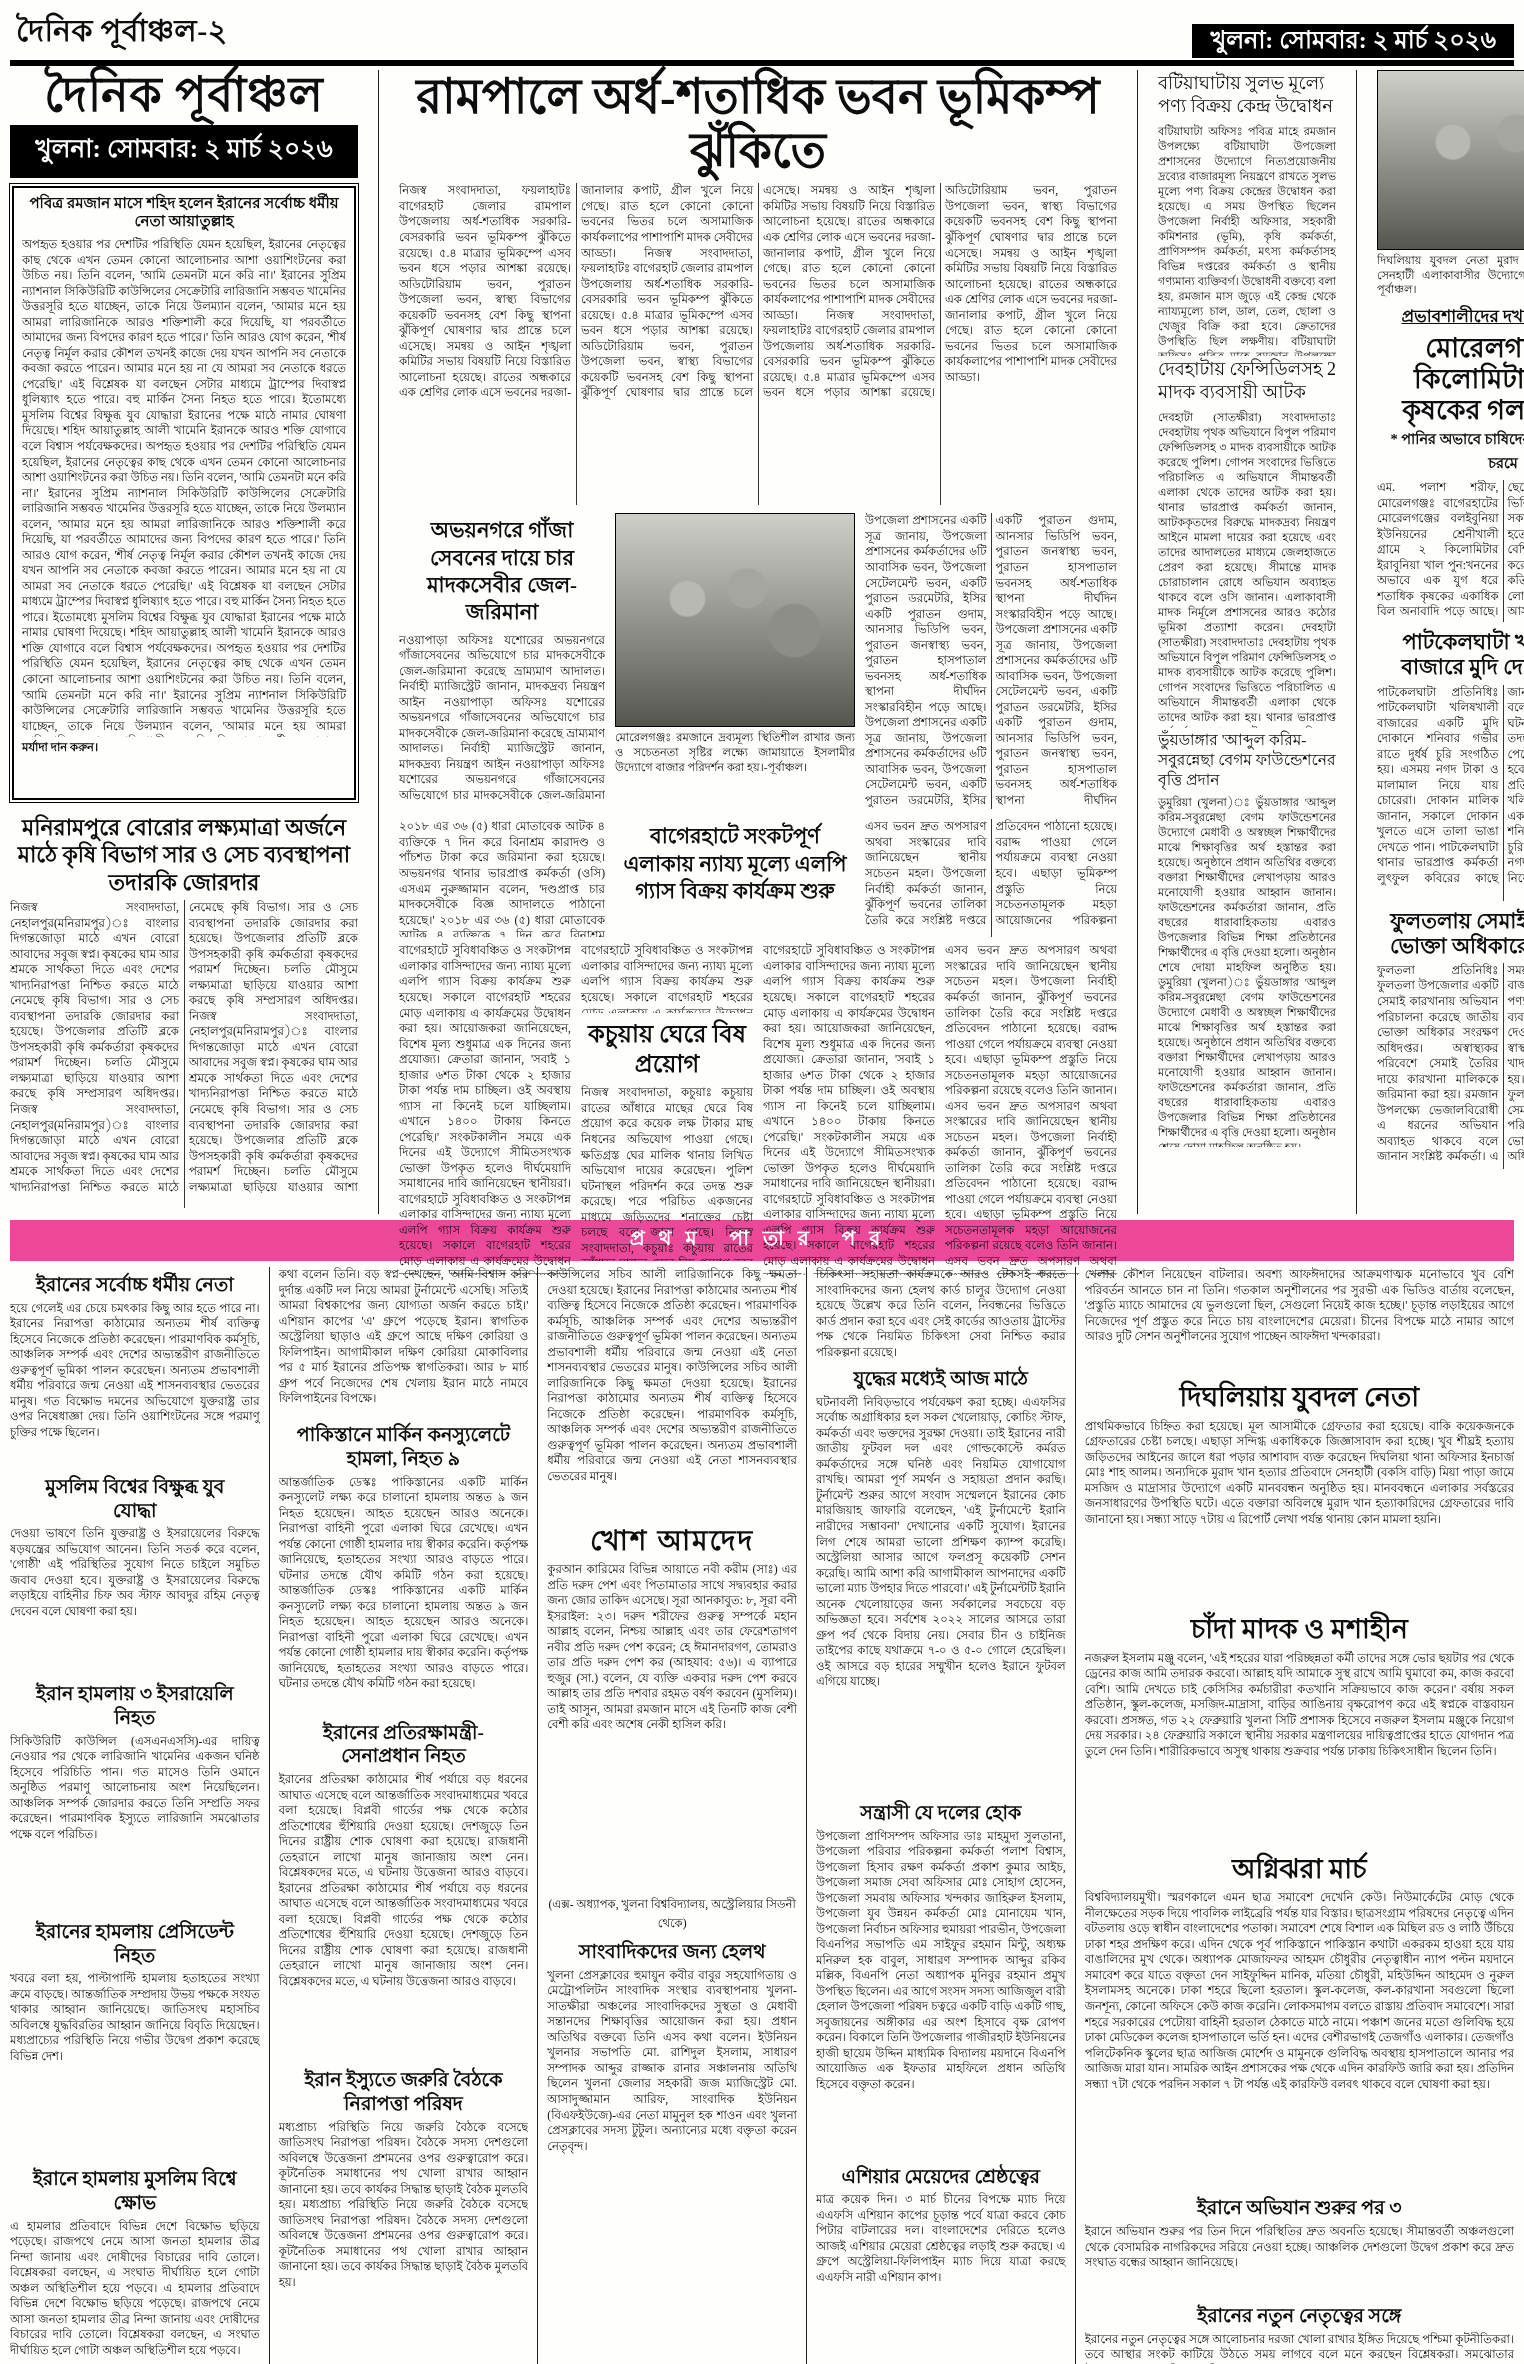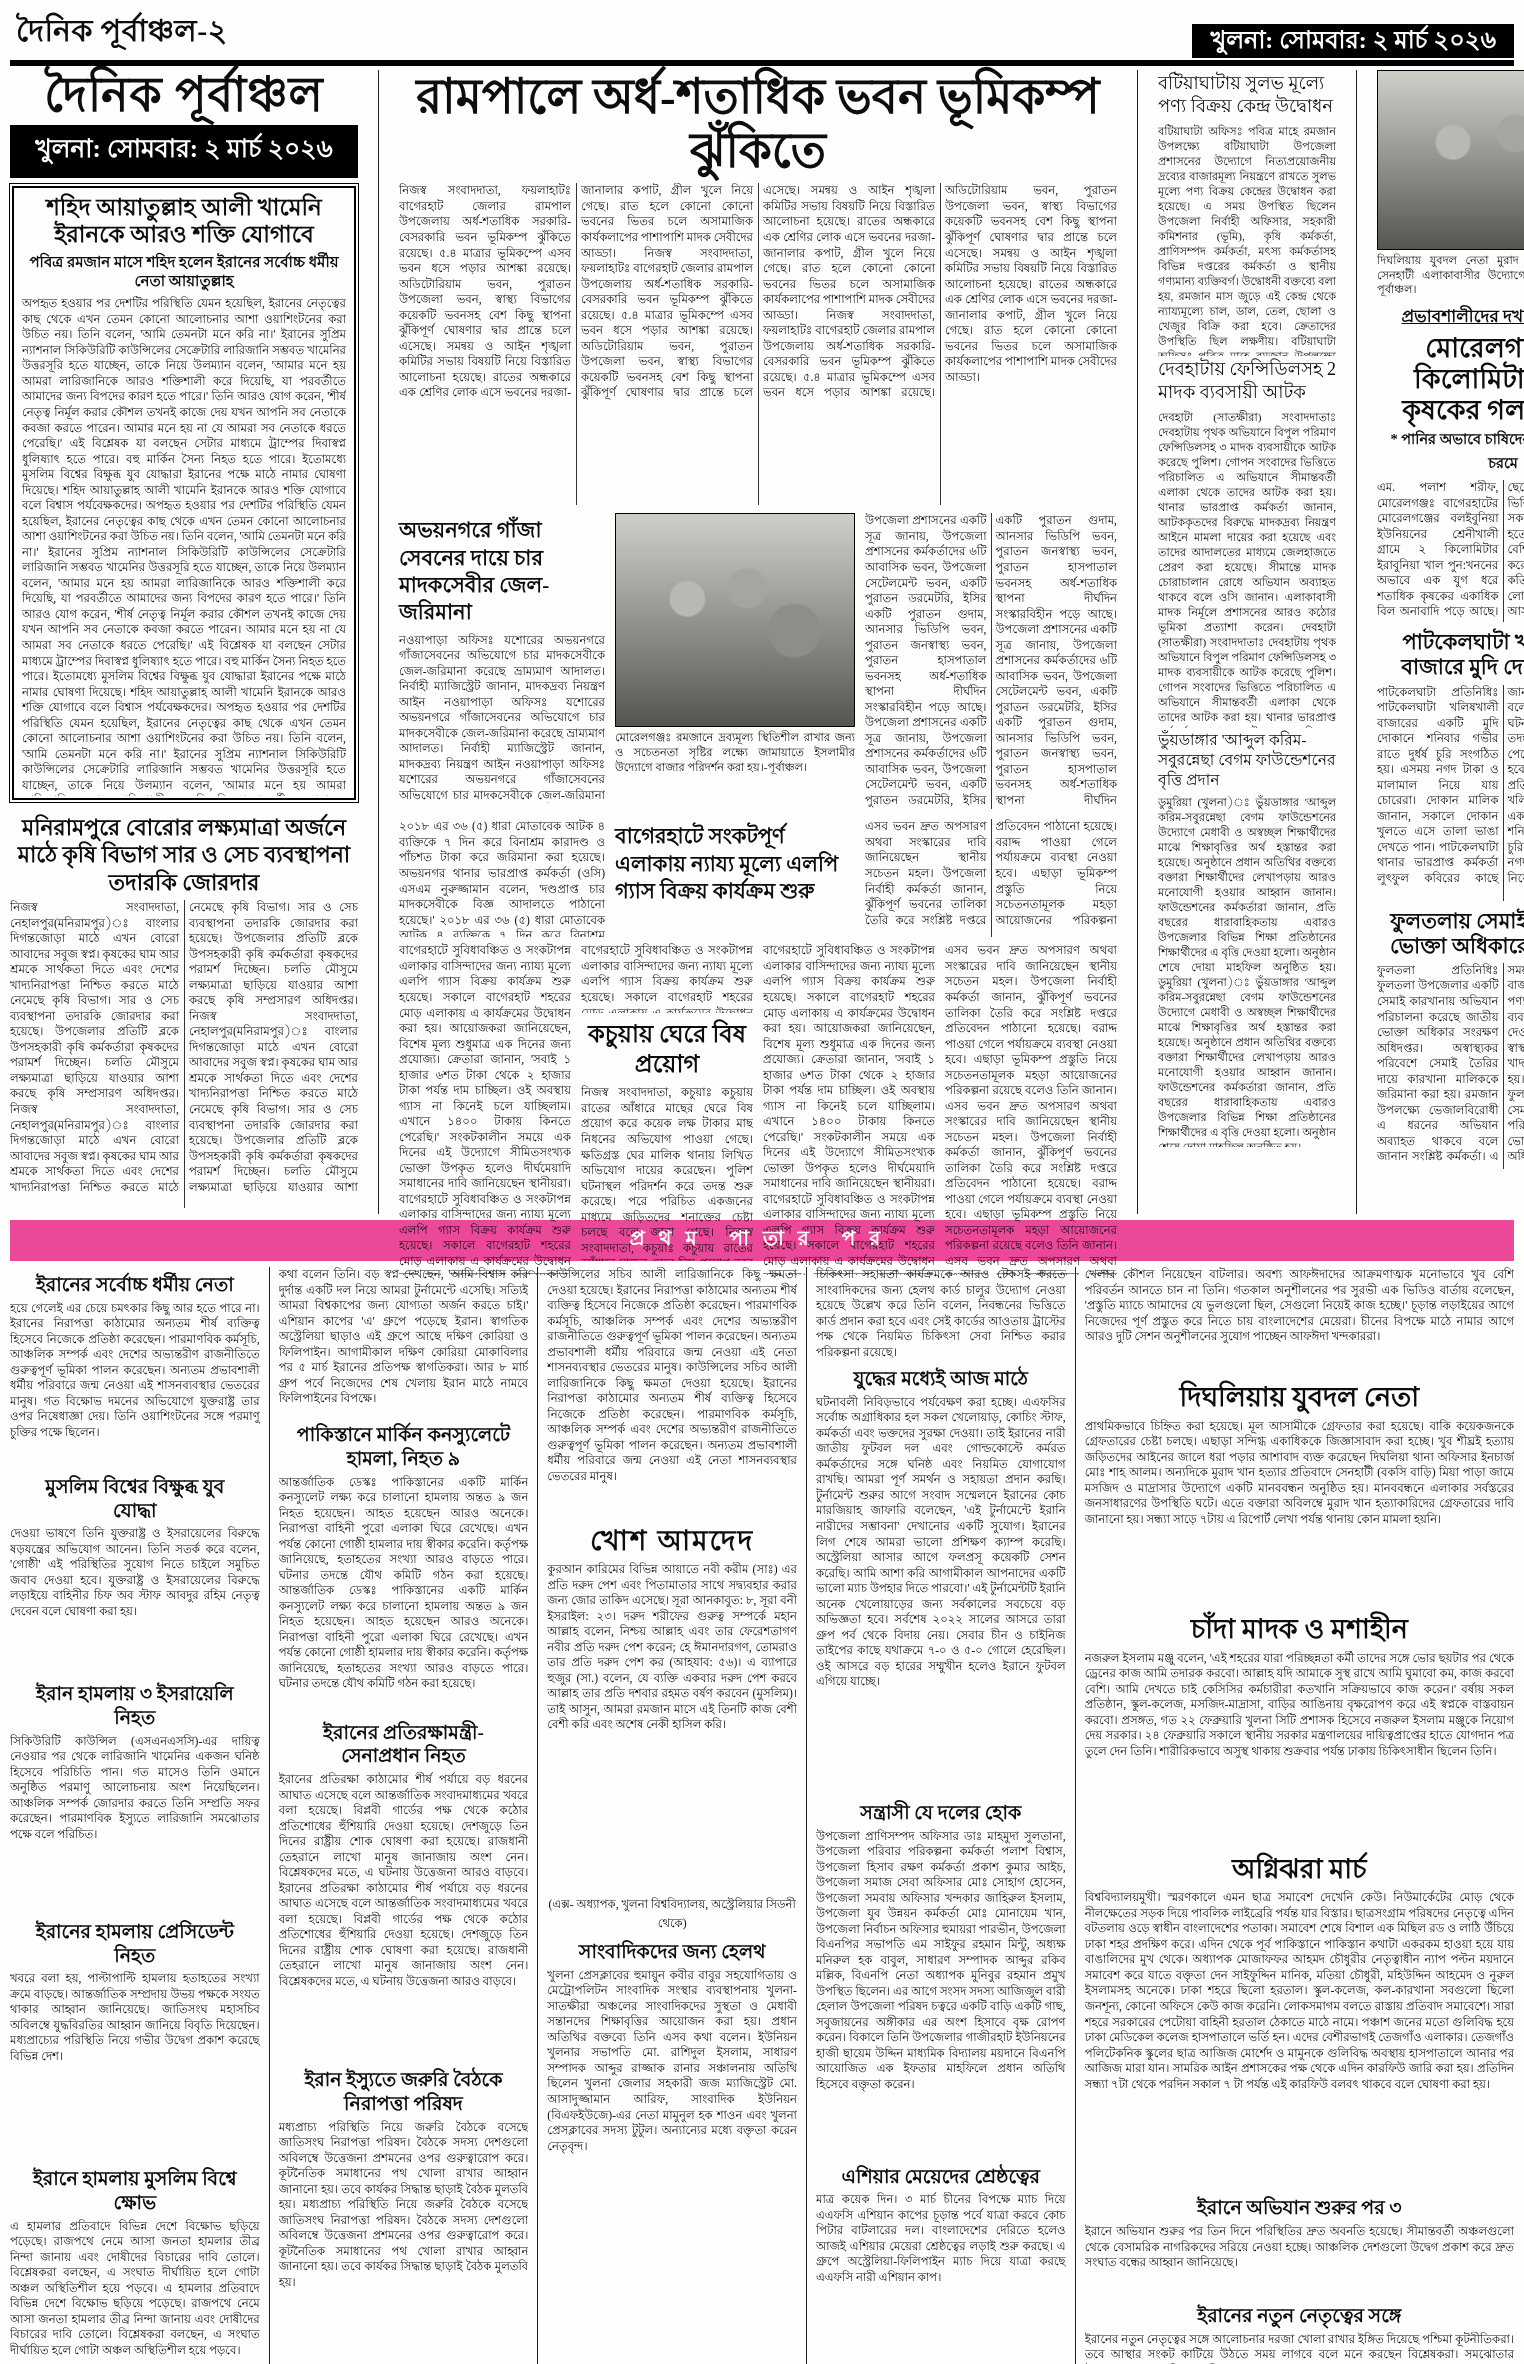--- a/index.html
+++ b/index.html
@@ -34,21 +34,21 @@
   .mon-head{font-size:22px;font-weight:900;text-align:center;line-height:1.25;margin:8px 0 4px;}
   .mon-body{columns:2;column-gap:10px;column-rule:1px solid #333;height:308px;}
   
   .mainhead{font-size:47px;font-weight:900;text-align:center;line-height:1.1;
     margin:2px 0 8px;transform:scaleY(1.04);}
   .c-row1{columns:4;column-gap:10px;column-rule:1px solid #333;height:322px;overflow:hidden;}
   .c-row2{display:flex;gap:10px;height:300px;margin-top:8px;}
   .c-row2 .slot1{width:206px;flex:none;}
   .c-row2 .slot2{width:240px;flex:none;}
   .c-row2 .slot3{flex:1;}
-  .subhead-box{font-size:21px;font-weight:900;text-align:left;line-height:1.3;margin:4px 0 6px;}
+  .subhead-box{font-size:21px;font-weight:900;text-align:center;line-height:1.3;margin:4px 0 6px;}
   .photo{background:
      radial-gradient(circle at 30% 40%, #b9b9b4 0 8%, transparent 9%),
      radial-gradient(circle at 55% 35%, #a6a6a0 0 10%, transparent 11%),
      radial-gradient(circle at 75% 55%, #8e8e88 0 12%, transparent 13%),
      linear-gradient(180deg,#cfcfc9 0%,#9a9a94 45%,#6f6f6a 80%,#55554f 100%);
     border:1px solid #000;}
   .caption{font-size:11.3px;line-height:1.3;text-align:justify;margin-top:3px;}
   .twocol{columns:2;column-gap:9px;column-rule:1px solid #333;overflow:hidden;}
   .c-row3{display:flex;gap:10px;height:118px;margin-top:6px;}
   .c-row4{display:flex;gap:10px;height:332px;margin-top:6px;}
@@ -86,21 +86,20 @@
       <div class="datebadge">খুলনা: সোমবার: ২ মার্চ ২০২৬</div>
     </div>
     <div class="hdr-rule"></div>
 
     <div class="topzone">
 
       <div class="leftcol">
         <div class="masthead">দৈনিক পূর্বাঞ্চল</div>
         <div class="datebar">খুলনা: সোমবার: ২ মার্চ ২০২৬</div>
         <div class="dbox">
-          <h2>শহিদ আয়াতুল্লাহ আলী খামেনি ইরানকে আরও শক্তি যোগাবে</h2>
           <h3>পবিত্র রমজান মাসে শহিদ হলেন ইরানের সর্বোচ্চ ধর্মীয় নেতা আয়াতুল্লাহ</h3>
           <div class="body" style="height:500px">অপহৃত হওয়ার পর দেশটির পরিস্থিতি যেমন হয়েছিল, ইরানের নেতৃত্বের কাছ থেকে এখন তেমন কোনো আলোচনার আশা ওয়াশিংটনের করা উচিত নয়। তিনি বলেন, 'আমি তেমনটা মনে করি না।' ইরানের সুপ্রিম ন্যাশনাল সিকিউরিটি কাউন্সিলের সেক্রেটারি লারিজানি সম্ভবত খামেনির উত্তরসূরি হতে যাচ্ছেন, তাকে নিয়ে উলম্যান বলেন, 'আমার মনে হয় আমরা লারিজানিকে আরও শক্তিশালী করে দিয়েছি, যা পরবর্তীতে আমাদের জন্য বিপদের কারণ হতে পারে।' তিনি আরও যোগ করেন, 'শীর্ষ নেতৃত্ব নির্মূল করার কৌশল তখনই কাজে দেয় যখন আপনি সব নেতাকে কবজা করতে পারেন। আমার মনে হয় না যে আমরা সব নেতাকে ধরতে পেরেছি।' এই বিশ্লেষক যা বলছেন সেটার মাধ্যমে ট্রাম্পের দিবাস্বপ্ন ধুলিষ্যাৎ হতে পারে। বহু মার্কিন সৈন্য নিহত হতে পারে। ইতোমধ্যে মুসলিম বিশ্বের বিক্ষুব্ধ যুব যোদ্ধারা ইরানের পক্ষে মাঠে নামার ঘোষণা দিয়েছে। শহিদ আয়াতুল্লাহ আলী খামেনি ইরানকে আরও শক্তি যোগাবে বলে বিশ্বাস পর্যবেক্ষকদের। অপহৃত হওয়ার পর দেশটির পরিস্থিতি যেমন হয়েছিল, ইরানের নেতৃত্বের কাছ থেকে এখন তেমন কোনো আলোচনার আশা ওয়াশিংটনের করা উচিত নয়। তিনি বলেন, 'আমি তেমনটা মনে করি না।' ইরানের সুপ্রিম ন্যাশনাল সিকিউরিটি কাউন্সিলের সেক্রেটারি লারিজানি সম্ভবত খামেনির উত্তরসূরি হতে যাচ্ছেন, তাকে নিয়ে উলম্যান বলেন, 'আমার মনে হয় আমরা লারিজানিকে আরও শক্তিশালী করে দিয়েছি, যা পরবর্তীতে আমাদের জন্য বিপদের কারণ হতে পারে।' তিনি আরও যোগ করেন, 'শীর্ষ নেতৃত্ব নির্মূল করার কৌশল তখনই কাজে দেয় যখন আপনি সব নেতাকে কবজা করতে পারেন। আমার মনে হয় না যে আমরা সব নেতাকে ধরতে পেরেছি।' এই বিশ্লেষক যা বলছেন সেটার মাধ্যমে ট্রাম্পের দিবাস্বপ্ন ধুলিষ্যাৎ হতে পারে। বহু মার্কিন সৈন্য নিহত হতে পারে। ইতোমধ্যে মুসলিম বিশ্বের বিক্ষুব্ধ যুব যোদ্ধারা ইরানের পক্ষে মাঠে নামার ঘোষণা দিয়েছে। শহিদ আয়াতুল্লাহ আলী খামেনি ইরানকে আরও শক্তি যোগাবে বলে বিশ্বাস পর্যবেক্ষকদের। অপহৃত হওয়ার পর দেশটির পরিস্থিতি যেমন হয়েছিল, ইরানের নেতৃত্বের কাছ থেকে এখন তেমন কোনো আলোচনার আশা ওয়াশিংটনের করা উচিত নয়। তিনি বলেন, 'আমি তেমনটা মনে করি না।' ইরানের সুপ্রিম ন্যাশনাল সিকিউরিটি কাউন্সিলের সেক্রেটারি লারিজানি সম্ভবত খামেনির উত্তরসূরি হতে যাচ্ছেন, তাকে নিয়ে উলম্যান বলেন, 'আমার মনে হয় আমরা লারিজানিকে আরও শক্তিশালী করে দিয়েছি, যা পরবর্তীতে আমাদের জন্য বিপদের কারণ হতে পারে।' তিনি আরও যোগ করেন, 'শীর্ষ নেতৃত্ব নির্মূল করার কৌশল তখনই কাজে দেয় যখন আপনি সব নেতাকে কবজা করতে পারেন। আমার মনে হয় না যে আমরা সব নেতাকে ধরতে পেরেছি।' এই বিশ্লেষক যা বলছেন সেটার মাধ্যমে ট্রাম্পের দিবাস্বপ্ন ধুলিষ্যাৎ হতে পারে। বহু মার্কিন সৈন্য নিহত হতে পারে। ইতোমধ্যে মুসলিম বিশ্বের বিক্ষুব্ধ যুব যোদ্ধারা ইরানের পক্ষে মাঠে নামার ঘোষণা দিয়েছে। শহিদ আয়াতুল্লাহ আলী খামেনি ইরানকে আরও শক্তি যোগাবে বলে বিশ্বাস পর্যবেক্ষকদের।</div>
           <div class="closing">মর্যাদা দান করুন।</div>
         </div>
         <div class="mon-head">মনিরামপুরে বোরোর লক্ষ্যমাত্রা অর্জনে মাঠে কৃষি বিভাগ সার ও সেচ ব্যবস্থাপনা তদারকি জোরদার</div>
         <div class="body mon-body">নিজস্ব সংবাদদাতা, নেহালপুর(মনিরামপুর)ঃ বাংলার দিগন্তজোড়া মাঠে এখন বোরো আবাদের সবুজ স্বপ্ন। কৃষকের ঘাম আর শ্রমকে সার্থকতা দিতে এবং দেশের খাদ্যনিরাপত্তা নিশ্চিত করতে মাঠে নেমেছে কৃষি বিভাগ। সার ও সেচ ব্যবস্থাপনা তদারকি জোরদার করা হয়েছে। উপজেলার প্রতিটি ব্লকে উপসহকারী কৃষি কর্মকর্তারা কৃষকদের পরামর্শ দিচ্ছেন। চলতি মৌসুমে লক্ষ্যমাত্রা ছাড়িয়ে যাওয়ার আশা করছে কৃষি সম্প্রসারণ অধিদপ্তর। নিজস্ব সংবাদদাতা, নেহালপুর(মনিরামপুর)ঃ বাংলার দিগন্তজোড়া মাঠে এখন বোরো আবাদের সবুজ স্বপ্ন। কৃষকের ঘাম আর শ্রমকে সার্থকতা দিতে এবং দেশের খাদ্যনিরাপত্তা নিশ্চিত করতে মাঠে নেমেছে কৃষি বিভাগ। সার ও সেচ ব্যবস্থাপনা তদারকি জোরদার করা হয়েছে। উপজেলার প্রতিটি ব্লকে উপসহকারী কৃষি কর্মকর্তারা কৃষকদের পরামর্শ দিচ্ছেন। চলতি মৌসুমে লক্ষ্যমাত্রা ছাড়িয়ে যাওয়ার আশা করছে কৃষি সম্প্রসারণ অধিদপ্তর। নিজস্ব সংবাদদাতা, নেহালপুর(মনিরামপুর)ঃ বাংলার দিগন্তজোড়া মাঠে এখন বোরো আবাদের সবুজ স্বপ্ন। কৃষকের ঘাম আর শ্রমকে সার্থকতা দিতে এবং দেশের খাদ্যনিরাপত্তা নিশ্চিত করতে মাঠে নেমেছে কৃষি বিভাগ। সার ও সেচ ব্যবস্থাপনা তদারকি জোরদার করা হয়েছে। উপজেলার প্রতিটি ব্লকে উপসহকারী কৃষি কর্মকর্তারা কৃষকদের পরামর্শ দিচ্ছেন। চলতি মৌসুমে লক্ষ্যমাত্রা ছাড়িয়ে যাওয়ার আশা করছে কৃষি সম্প্রসারণ অধিদপ্তর। নিজস্ব সংবাদদাতা, নেহালপুর(মনিরামপুর)ঃ বাংলার দিগন্তজোড়া মাঠে এখন বোরো আবাদের সবুজ স্বপ্ন। কৃষকের ঘাম আর শ্রমকে সার্থকতা দিতে এবং দেশের খাদ্যনিরাপত্তা নিশ্চিত করতে মাঠে নেমেছে কৃষি বিভাগ। সার ও সেচ ব্যবস্থাপনা তদারকি জোরদার করা হয়েছে। উপজেলার প্রতিটি ব্লকে উপসহকারী কৃষি কর্মকর্তারা কৃষকদের পরামর্শ দিচ্ছেন। চলতি মৌসুমে লক্ষ্যমাত্রা ছাড়িয়ে যাওয়ার আশা করছে কৃষি সম্প্রসারণ অধিদপ্তর।</div>
       </div>
 
       <div class="vrule"></div>
 

